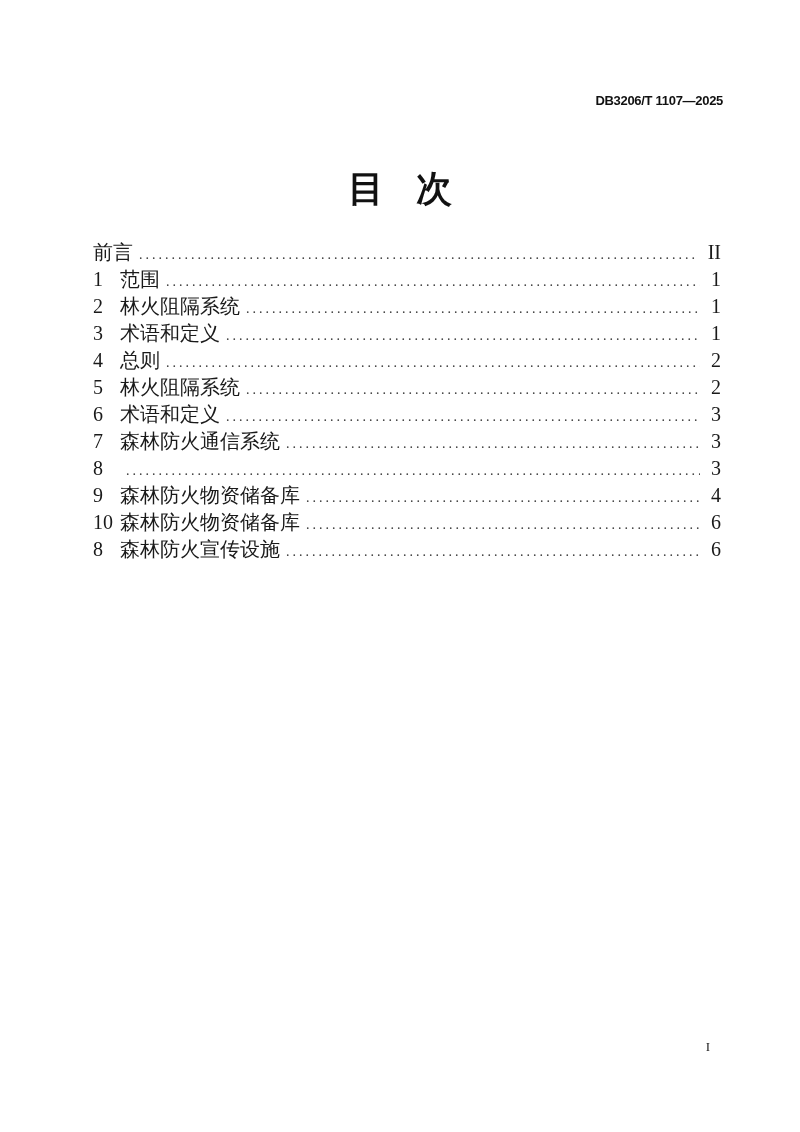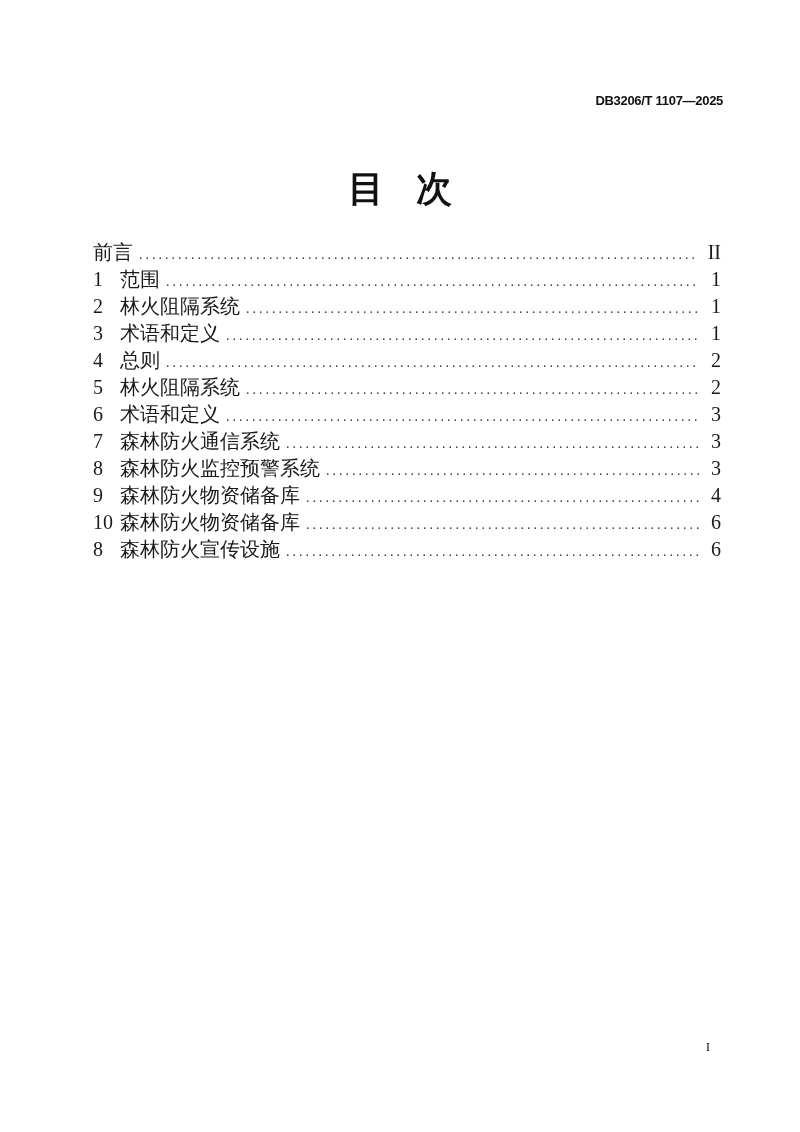--- a/index.html
+++ b/index.html
@@ -137,21 +137,20 @@
         <span class="toc-page">3</span>
       </div>
       <div class="toc-row">
         <span class="toc-num">7</span>
         <span class="toc-label">森林防火通信系统</span>
         <span class="toc-leader"></span>
         <span class="toc-page">3</span>
       </div>
       <div class="toc-row">
         <span class="toc-num">8</span>
-        <span class="toc-label">森林防火监控预警系统</span>
         <span class="toc-leader"></span>
         <span class="toc-page">3</span>
       </div>
       <div class="toc-row">
         <span class="toc-num">9</span>
         <span class="toc-label">森林防火物资储备库</span>
         <span class="toc-leader"></span>
         <span class="toc-page">4</span>
       </div>
       <div class="toc-row">

